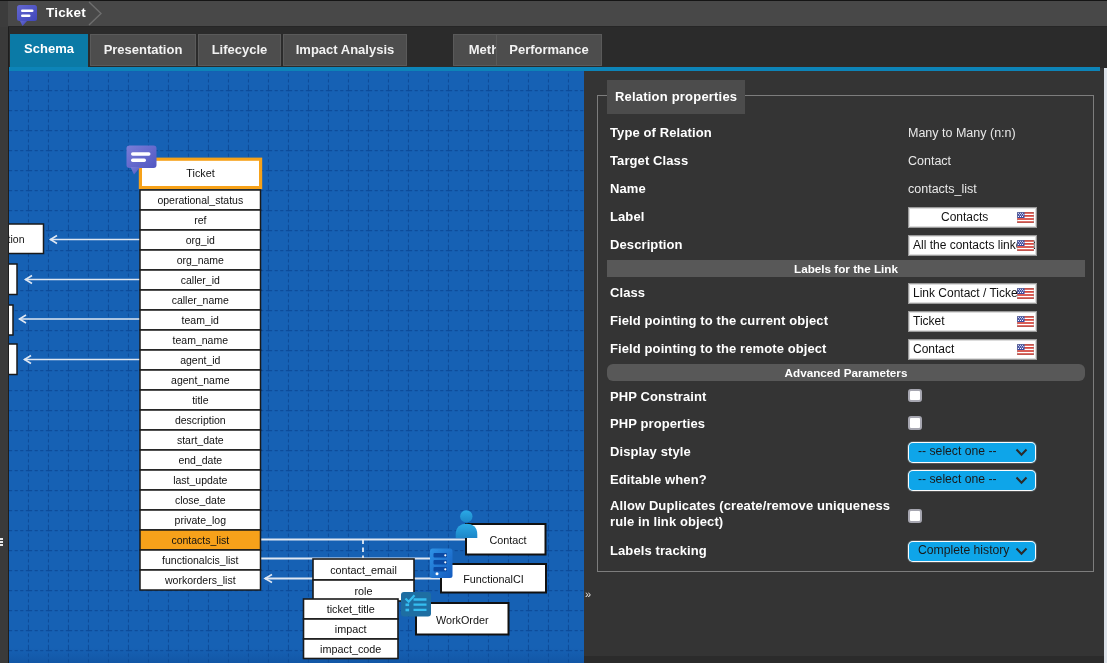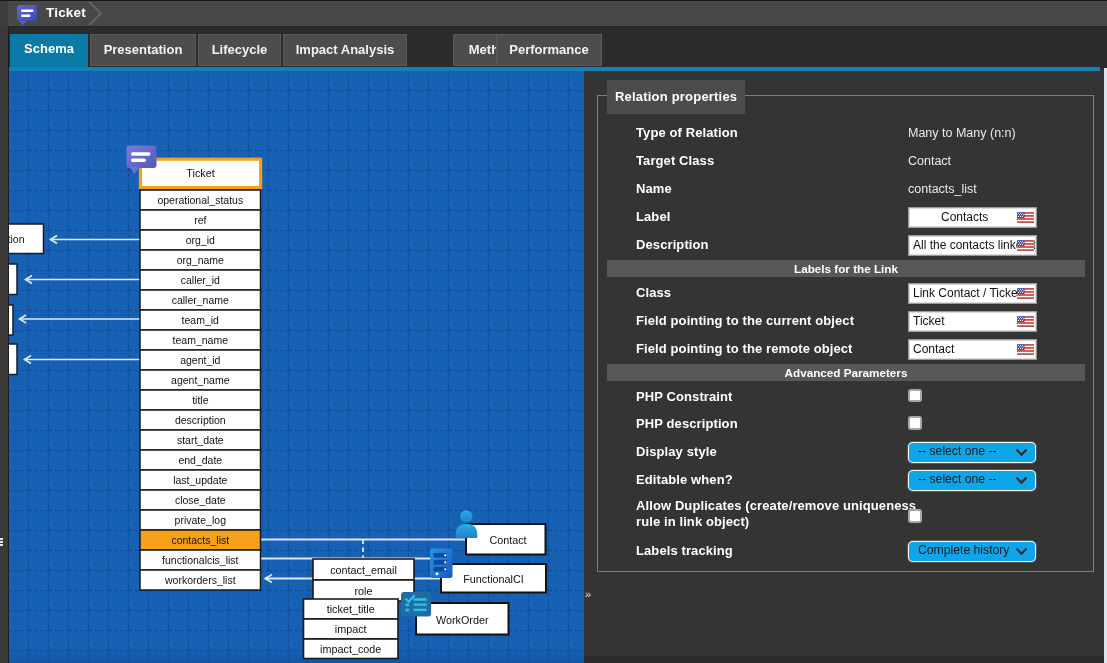--- a/index.html
+++ b/index.html
@@ -177,21 +177,21 @@
 <text x="453.2" y="555.5" font-size="10.8" fill="#111" text-anchor="middle">WorkOrder</text>
 <rect x="392" y="524" width="30" height="24.5" rx="3" fill="#1e6ea2"></rect>
 <path d="M396.5 530.5 l3.2 3.2 l5.8 -6.4" fill="none" stroke="#35bdf0" stroke-width="2.2"></path>
 <path d="M404.5 531.5 H417.5 M404.5 536.7 H417.5 M404.5 541.9 H417.5" stroke="#35bdf0" stroke-width="2.3"></path>
 <rect x="396.5" y="535.5" width="3.6" height="2.6" fill="#35bdf0"></rect>
 <rect x="396.5" y="540.7" width="3.6" height="2.6" fill="#35bdf0"></rect>
 </g>
 </svg>
     <style>
 #panel{left:584px;top:68px;width:523px;height:588px;background:#343434;}
-#panel .lab{position:absolute;left:26px;color:#fff;font-weight:bold;font-size:13px;letter-spacing:.1px;margin-left:26px;}
+#panel .lab{position:absolute;left:26px;color:#fff;font-weight:bold;font-size:13px;letter-spacing:.1px;}
 #panel .val{position:absolute;left:324px;color:#e9e9e9;font-size:12.5px;}
 #panel .inp{left:324px;width:129px;height:21.5px;background:#fff;border:1px solid #9a9a9a;box-shadow:inset 0 0 0 1px #dcdcdc;box-sizing:border-box;font-size:12px;color:#111;}
 #panel .sel{left:324px;width:128px;height:21px;background:#0ea5e9;border-radius:5px;box-sizing:border-box;font-size:12.2px;color:#1a1a1a;box-shadow:inset 0 0 0 1px #fbfbfb,0 0 0 1px #565656;}
 #panel .cb{position:absolute;left:324px;width:9.5px;height:9.5px;background:#fff;border:2px solid #a6a6b0;border-radius:3px;box-sizing:content-box;}
 #panel .bar{position:absolute;left:23px;width:478px;height:17px;background:#585858;color:#fff;font-weight:bold;font-size:11.7px;text-align:center;line-height:17px;}
 #fieldset{position:absolute;left:13px;top:27px;width:497px;height:477px;border:1px solid #7d7d7d;box-sizing:border-box;}
 #legend{position:absolute;left:23px;top:12px;height:34px;line-height:34px;padding:0 8px;background:#4c4c4c;color:#fff;font-weight:bold;font-size:13px;letter-spacing:.2px;}
 #scrollbar{left:1103.5px;top:68px;width:3.5px;height:595px;background:#dde3ea;}
 #pgrip{left:585px;top:588px;color:#e0e0e0;font-size:11px;}
 </style>
@@ -328,24 +328,24 @@
             <circle cx="2.5" cy="2.8" r="0.55"></circle>
             <circle cx="4.5" cy="2.8" r="0.55"></circle>
             <circle cx="6.5" cy="2.8" r="0.55"></circle>
             <circle cx="1.5" cy="4.4" r="0.55"></circle>
             <circle cx="3.5" cy="4.4" r="0.55"></circle>
             <circle cx="5.5" cy="4.4" r="0.55"></circle>
           </g>
           <rect x="0" y="0" width="17" height="11" fill="none" stroke="#999" stroke-width="0.6"></rect>
         </svg>
       </div>
-<div class="bar" style="top:296px;">Advanced Parameters</div>
+<div class="bar" style="top:296px;border-radius:6px;">Advanced Parameters</div>
 <div class="lab" style="top:320.5px;">PHP Constraint</div>
 <div class="cb" style="top:320.5px;"></div>
-<div class="lab" style="top:348px;">PHP description</div>
+<div class="lab" style="top:348px;">PHP properties</div>
 <div class="cb" style="top:348px;"></div>
 <div class="lab" style="top:376px;">Display style</div>
 <div class="abs sel" style="top:374px;">
         <div style="position:absolute;left:10px;top:0;line-height:19.5px;">-- select one --</div>
         <svg width="13" height="9" viewBox="0 0 13 9" style="position:absolute;right:8px;top:50%;margin-top:-4.5px">
           <path d="M1.5 1.5 L6.5 6.8 L11.5 1.5" fill="none" stroke="#2b2b2b" stroke-width="2"></path>
         </svg>
       </div>
 <div class="lab" style="top:404px;">Editable when?</div>
 <div class="abs sel" style="top:402px;">

